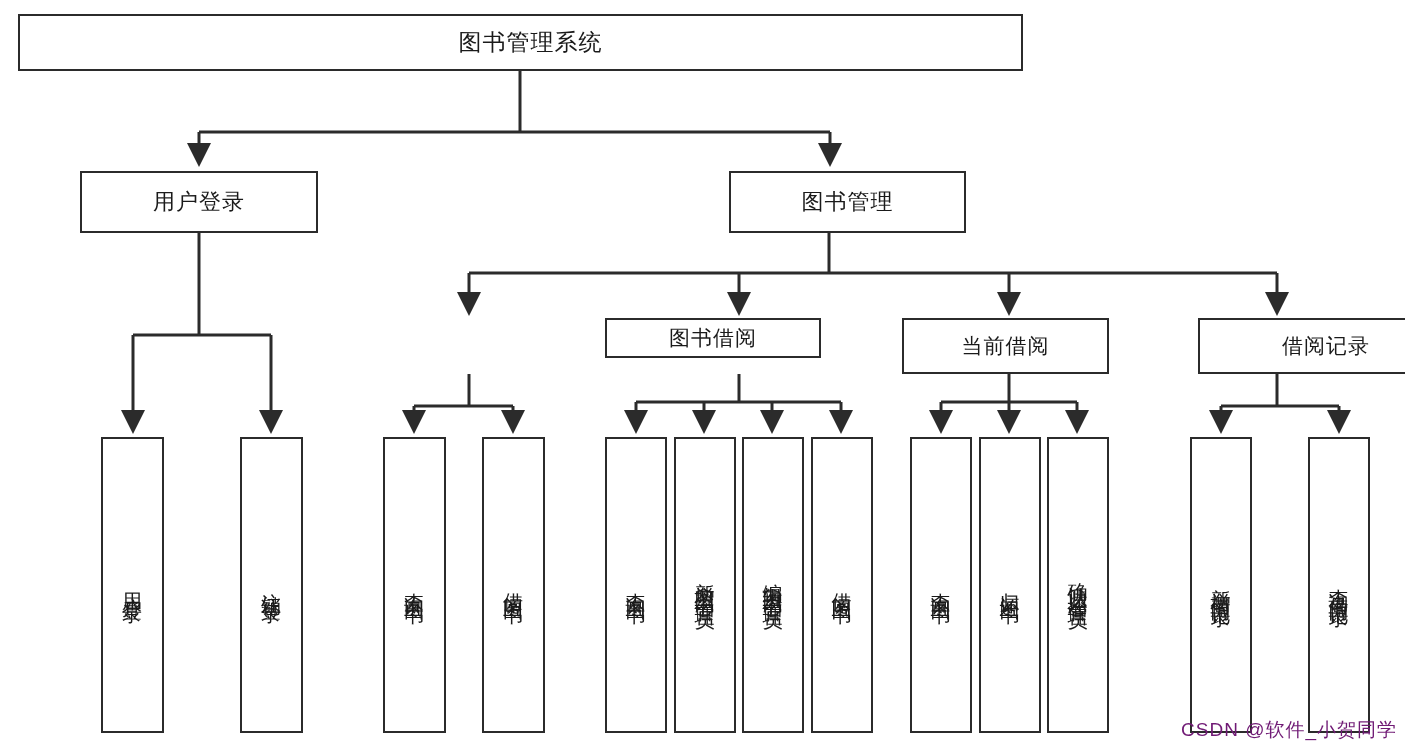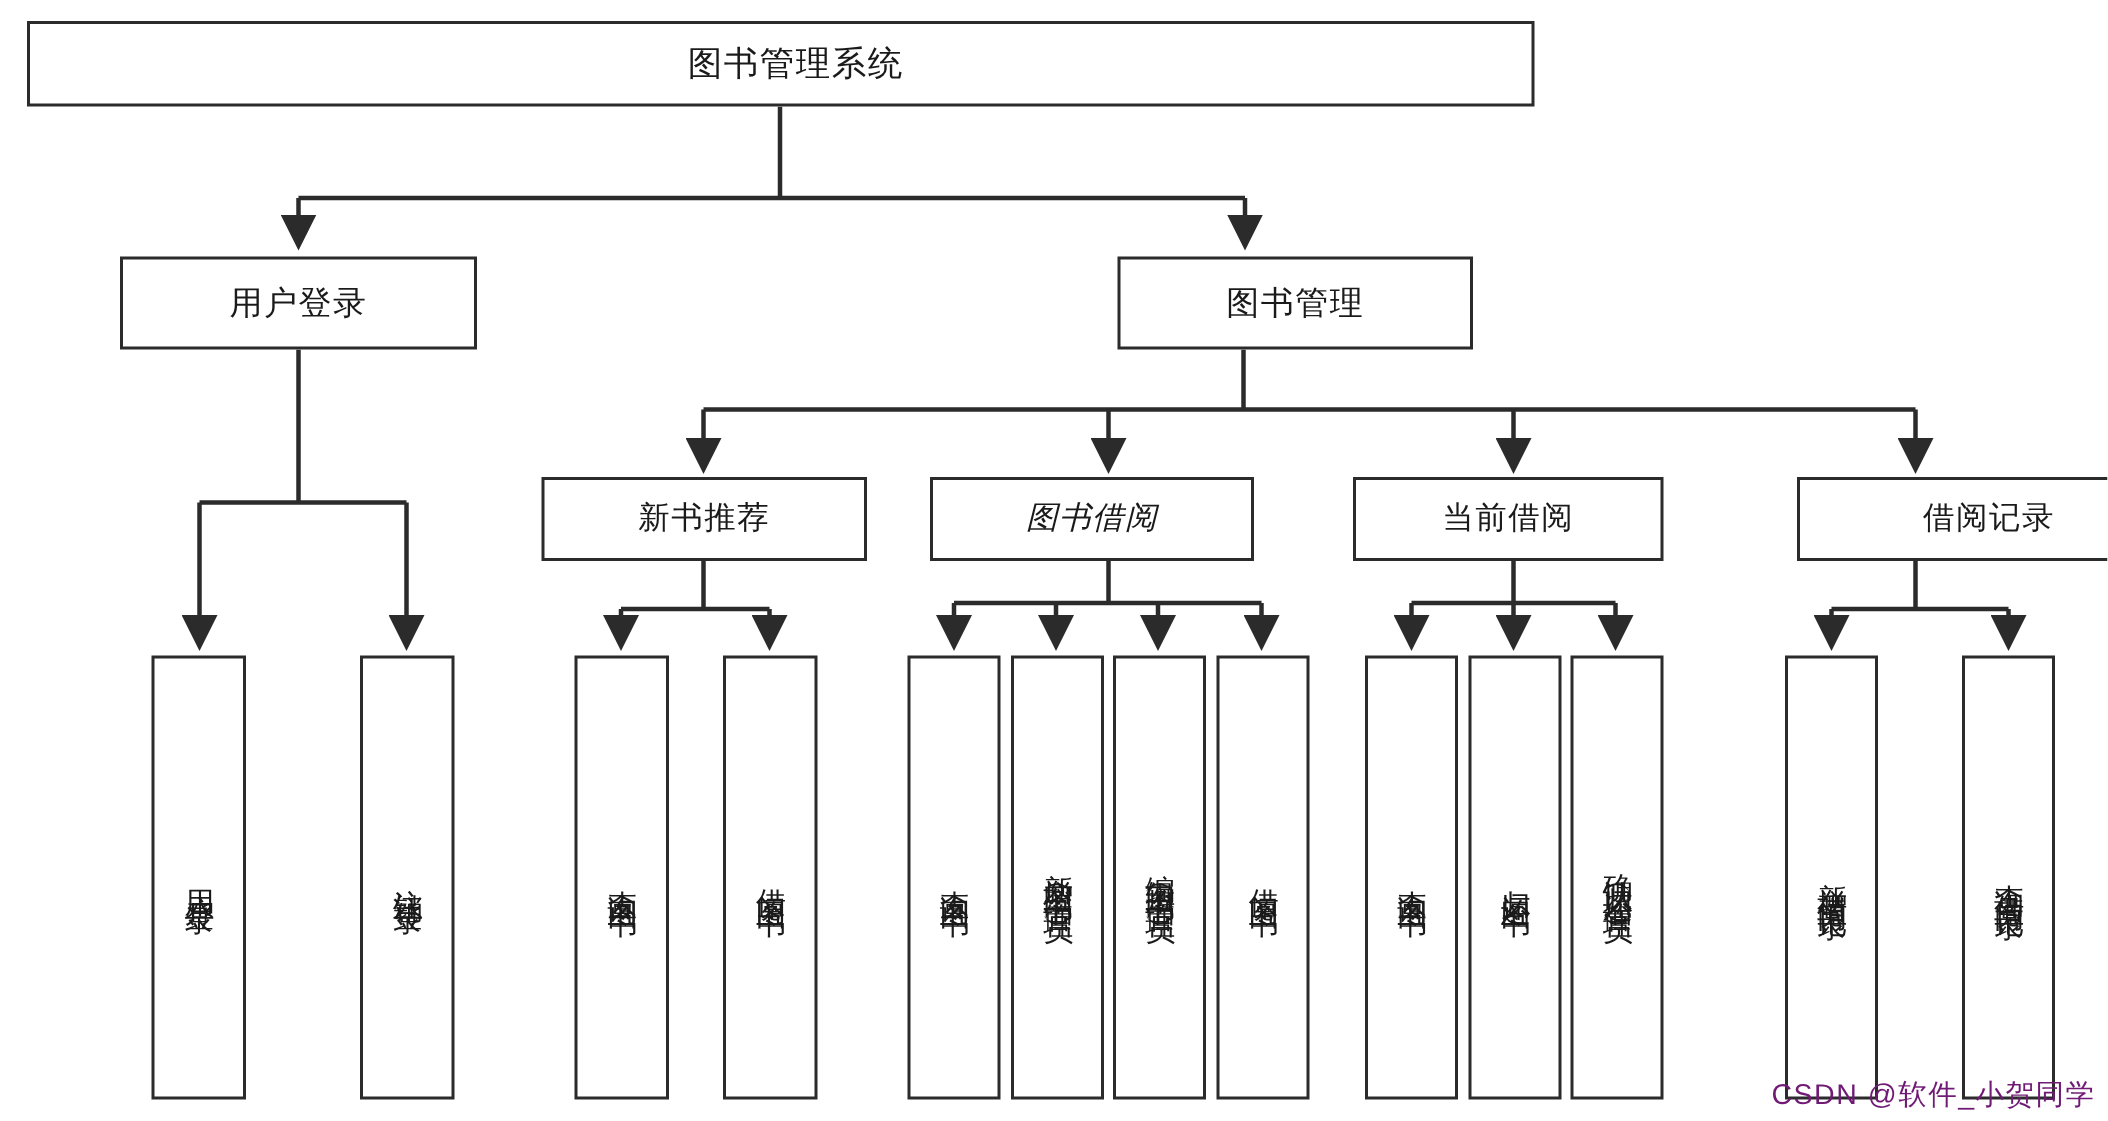--- a/index.html
+++ b/index.html
@@ -117,28 +117,25 @@
     </g>
   </svg>
 
   <div class="node root" style="left:18px; top:14px; width:1005px; height:57px;padding-left:20px;">
     <span class="node-label">图书管理系统</span>
   </div>
 
   <div class="node level1" style="left:80px; top:171px; width:238px; height:62px;">
     <span class="node-label">用户登录</span>
   </div>
-  <div class="node level1" style="left:745px; top:171px; width:237px; height:62px;">
+  <div class="node level1" style="left:729px; top:171px; width:237px; height:62px;">
     <span class="node-label">图书管理</span>
   </div>
 
-  <div class="node level2" style="left:361px; top:318px; width:217px; height:56px;">
-    <span class="node-label">新书推荐</span>
-  </div>
-  <div class="node level2" style="left:620px; top:318px; width:216px; height:56px;font-style:italic;">
+  <div class="node level2" style="left:605px; top:318px; width:216px; height:40px;">
     <span class="node-label">图书借阅</span>
   </div>
   <div class="node level2" style="left:902px; top:318px; width:207px; height:56px;">
     <span class="node-label">当前借阅</span>
   </div>
   <div class="node level2" style="left:1170px; top:318px; width:256px; height:56px;margin-left:28px;">
     <span class="node-label">借阅记录</span>
   </div>
 
   <div class="node leaf" style="left:101px; top:437px; width:63px; height:296px;">

